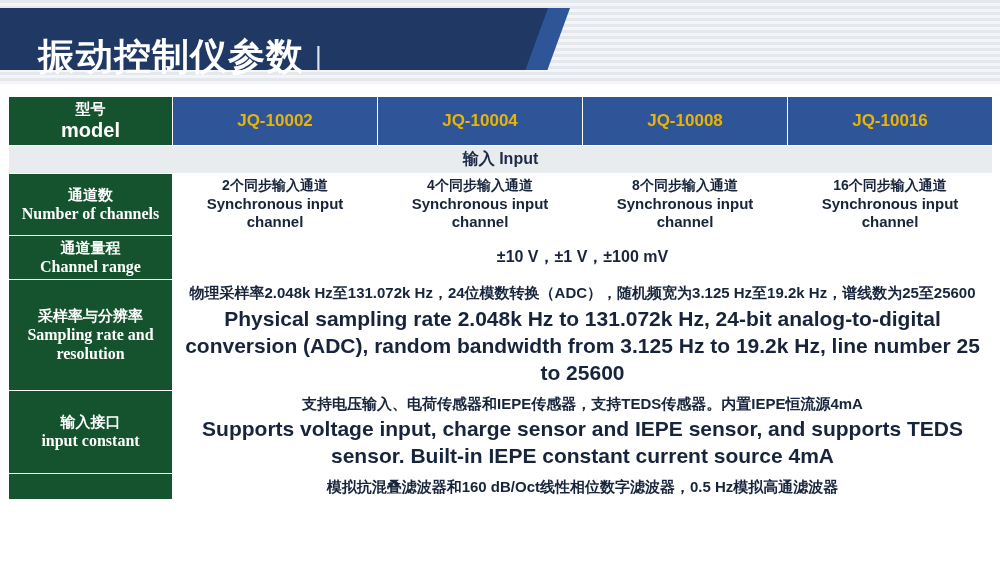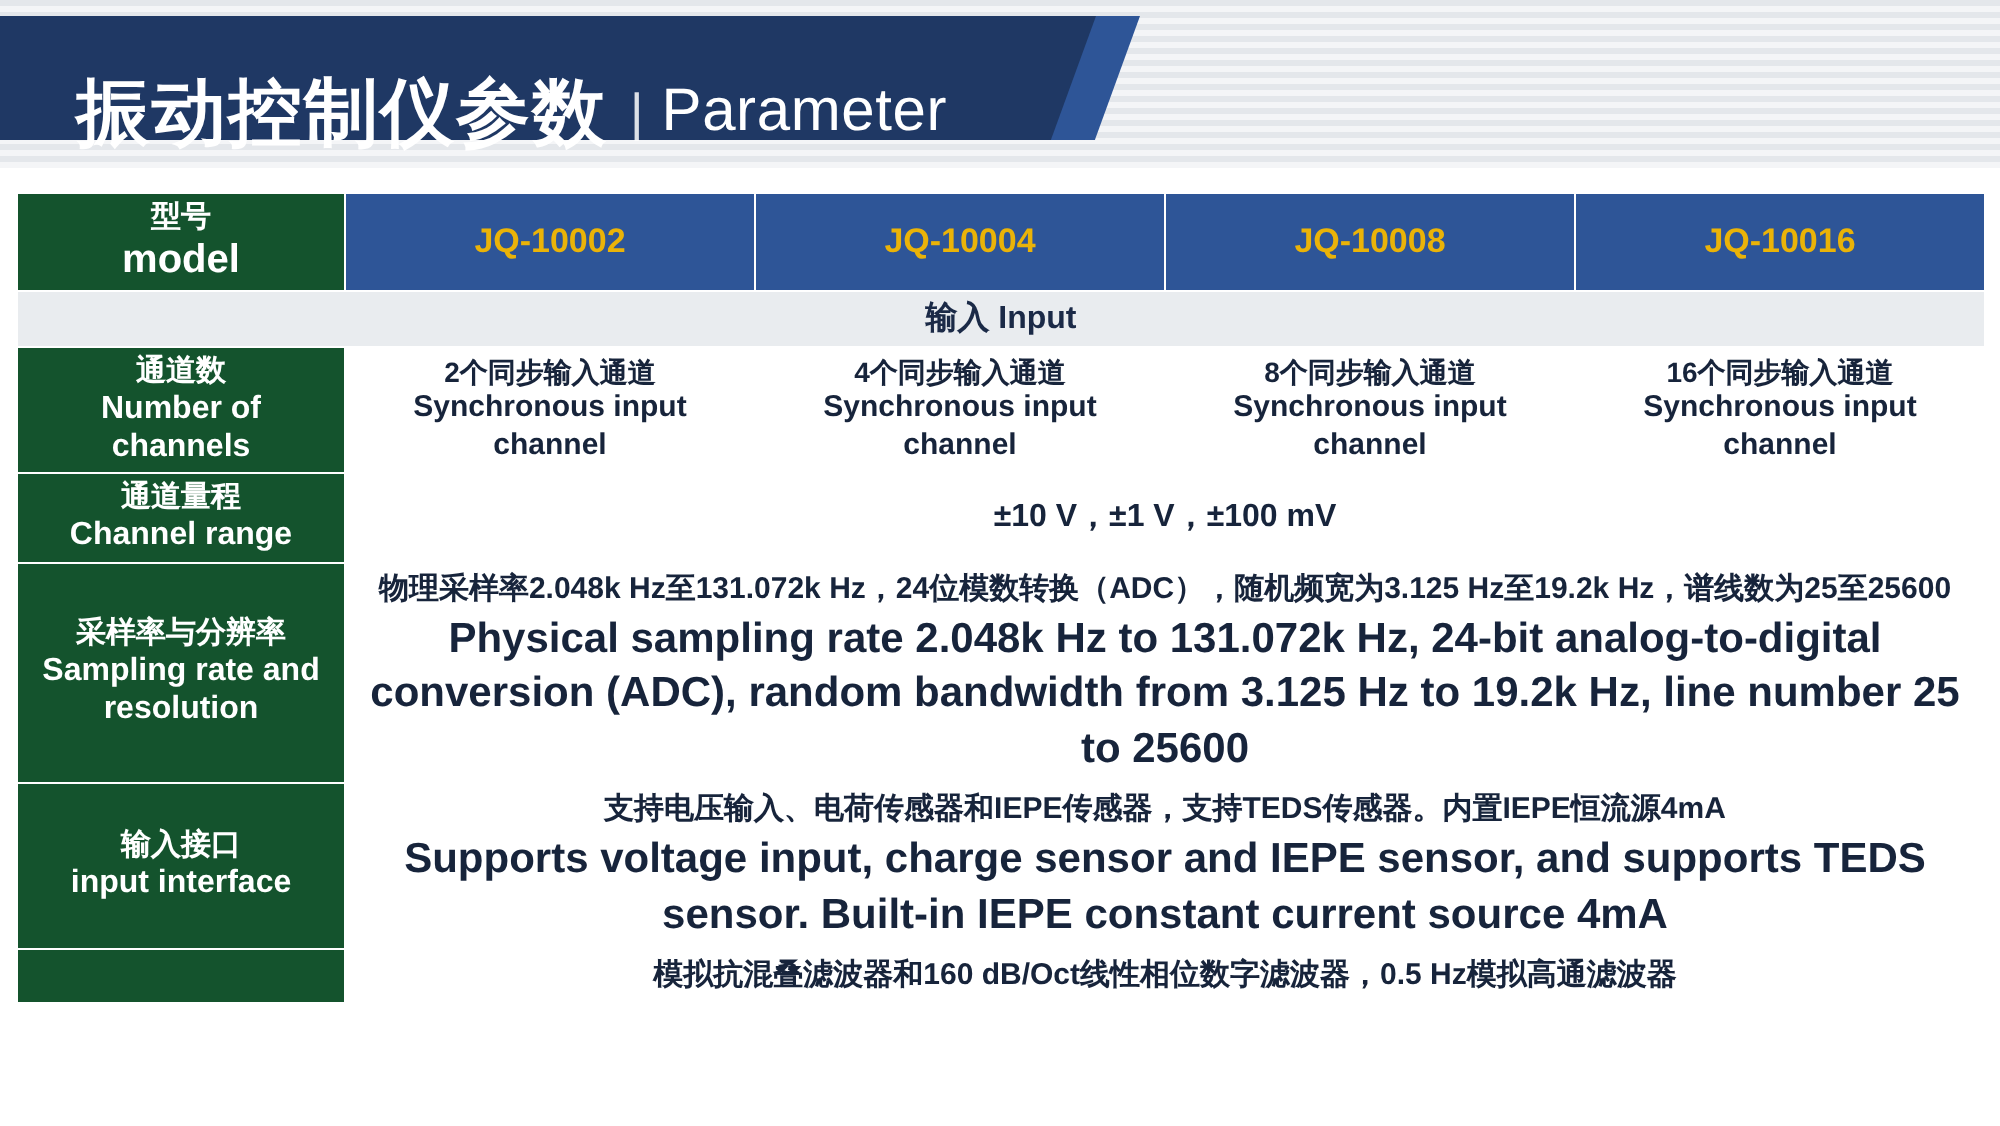--- a/index.html
+++ b/index.html
@@ -121,21 +121,21 @@
     border-color: #ffffff;
     margin-top: 47px;
   }
   .hdr-model {
     background: #2e5597;
     color: #eab308;
     font-weight: bold;
     font-size: 17px;
   }
   .row-label .cn { display: block; font-size: 15px; }
-  .row-label .en { display: block; font-size: 16px; }
+  .row-label .en { display: block; font-size: 16px; font-family: Liberation Serif, serif; }
   .hdr-label .cn { display: block; font-size: 15px; }
   .hdr-label .en { display: block; font-size: 20px; }
 
   .section-row td {
     background: #e9ecef;
     color: #1b2a47;
     font-weight: bold;
     font-size: 16px;
     padding: 6px;
   }
@@ -168,21 +168,20 @@
 
 <div class="page">
 
   <div class="header">
     <div class="header-stripes"></div>
     <div class="header-banner"></div>
     <div class="header-banner-accent"></div>
     <div class="header-text">
       <span class="title-cn">振动控制仪参数</span>
       <span class="title-sep">|</span>
-      <span class="title-en">Parameter</span>
     </div>
   </div>
 
   <div class="table-wrap">
     <table class="spec">
       <colgroup>
         <col class="c-label">
         <col class="c-v">
         <col class="c-v">
         <col class="c-v">
@@ -244,21 +243,21 @@
           <td class="val rowline" colspan="4">
             <span class="cn">物理采样率2.048k Hz至131.072k Hz，24位模数转换（ADC），随机频宽为3.125 Hz至19.2k Hz，谱线数为25至25600</span>
             <span class="en">Physical sampling rate 2.048k Hz to 131.072k Hz, 24-bit analog-to-digital conversion (ADC), random bandwidth from 3.125 Hz to 19.2k Hz, line number 25 to 25600</span>
           </td>
         </tr>
 
 
         <tr>
           <td class="row-label">
             <span class="cn">输入接口</span>
-            <span class="en">input interface</span>
+            <span class="en">input constant</span>
           </td>
           <td class="val rowline" colspan="4">
             <span class="cn">支持电压输入、电荷传感器和IEPE传感器，支持TEDS传感器。内置IEPE恒流源4mA</span>
             <span class="en">Supports voltage input, charge sensor and IEPE sensor, and supports TEDS sensor. Built-in IEPE constant current source 4mA</span>
           </td>
         </tr>
 
         <tr>
           <td class="row-label clip-last">
             <span class="cn"></span>

